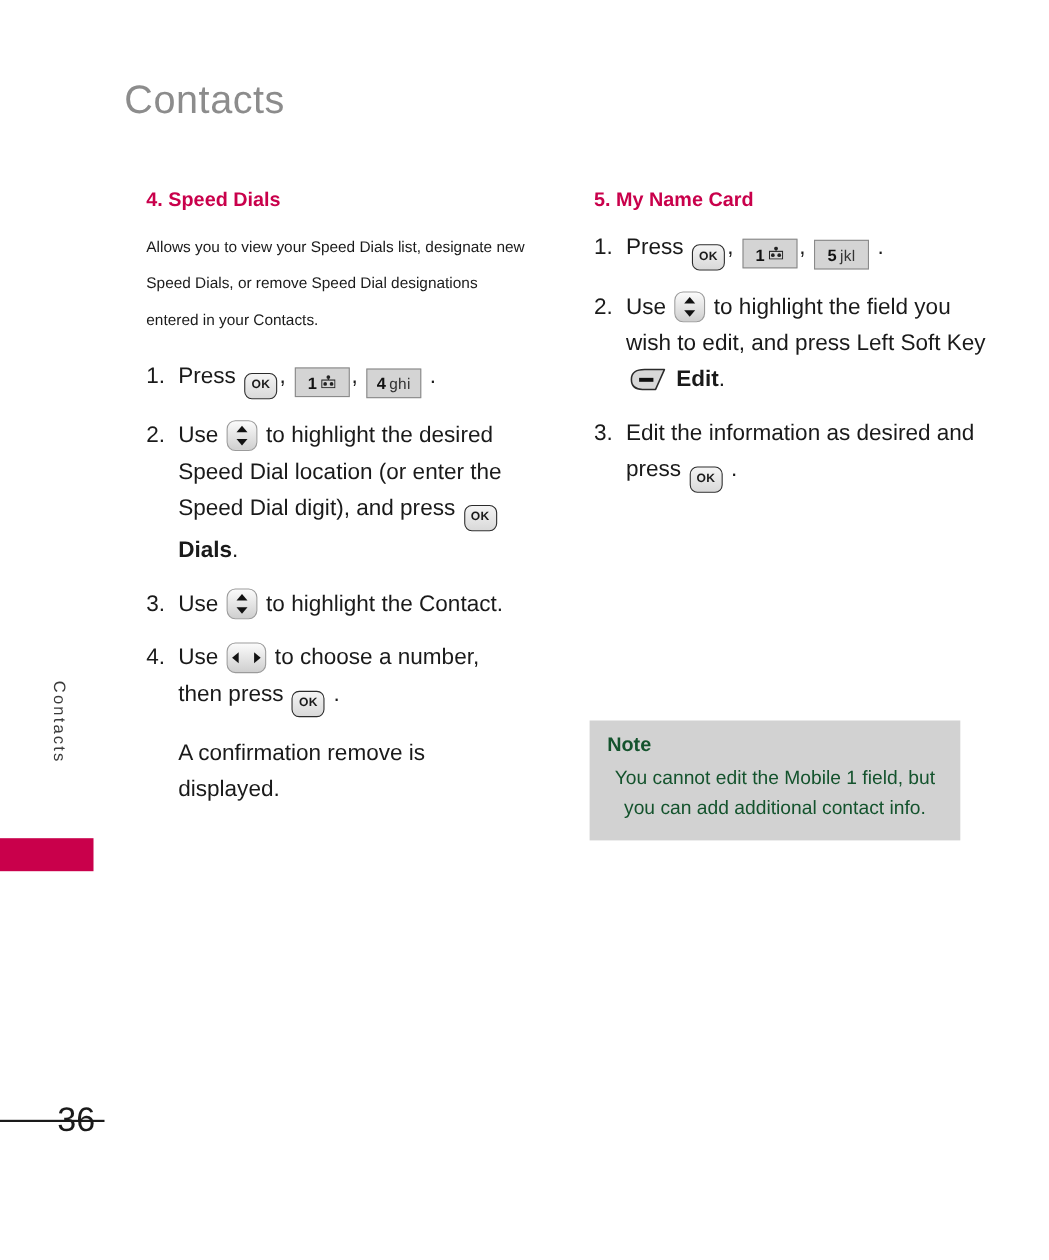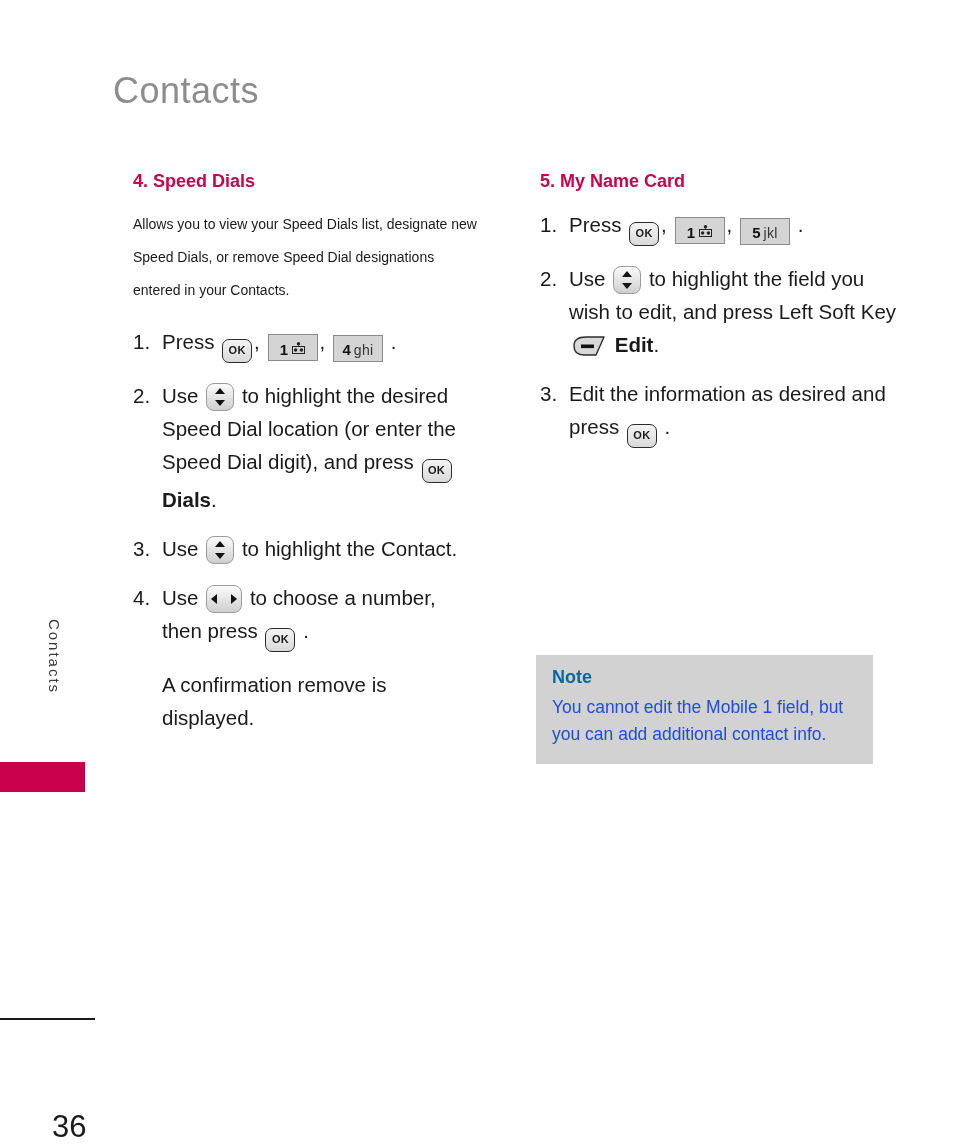--- a/index.html
+++ b/index.html
@@ -55,21 +55,21 @@
     position: absolute;
     left: 0;
     top: 1018px;
     width: 95px;
     height: 2px;
     background: #1a1a1a;
   }
   .page-number {
     position: absolute;
     left: 52px;
-    top: 1109px;
+    top: 1000px;
     font-size: 31px;
     color: #1a1a1a;
   }
 
   
   .column {
     position: absolute;
     top: 160px;
   }
   .col-left  { left: 133px; width: 348px; }
@@ -221,28 +221,29 @@
     left: 536px;
     top: 655px;
     width: 337px;
     padding: 12px 16px 16px 16px;
     background: #d2d2d2;
     box-sizing: border-box;
   }
   .note-title {
     font-size: 18px;
     font-weight: 700;
-    color: #0369a1;
+    color: #14532d;
     margin: 0 0 6px 0;
   }
   .note-body {
     font-size: 17.5px;
     line-height: 27px;
-    color: #1d4ed8;
+    color: #14532d;
     margin: 0;
+    text-align: center;
   }
 </style>
 </head>
 <body>
 
 <div class="chapter-title">Contacts</div>
 
 <div class="side-tab-label">Contacts</div>
 <div class="side-tab-marker"></div>
 

